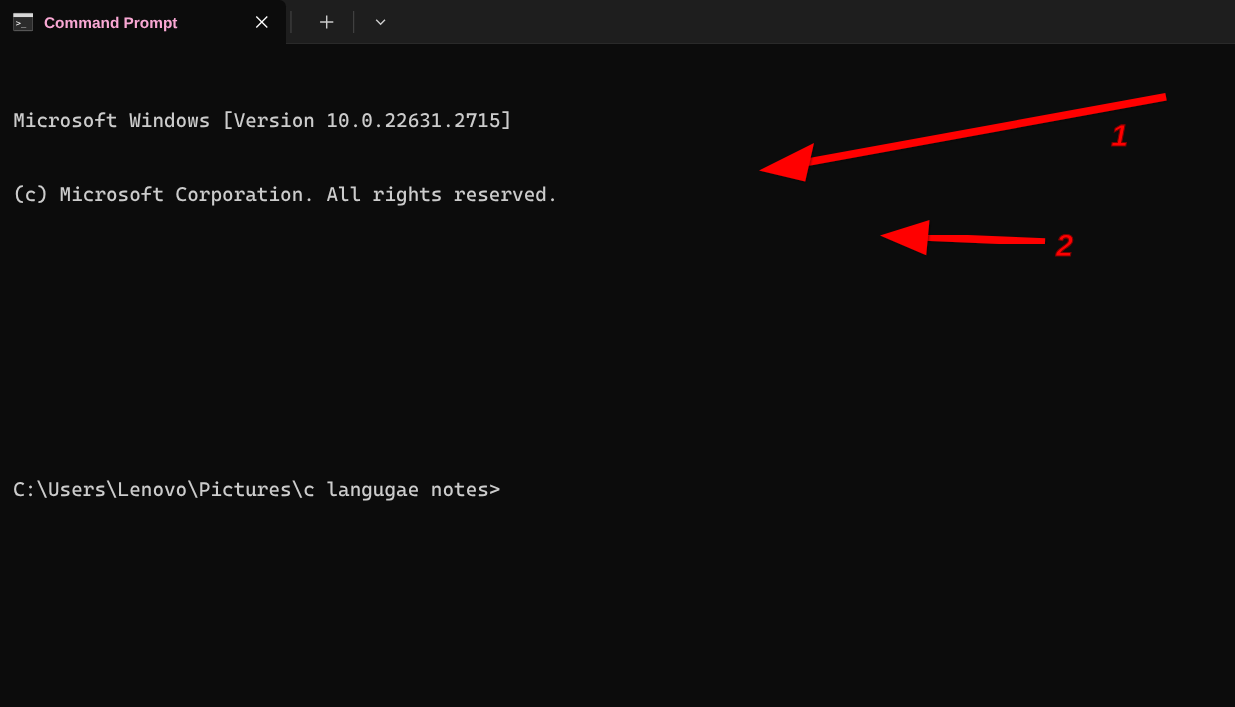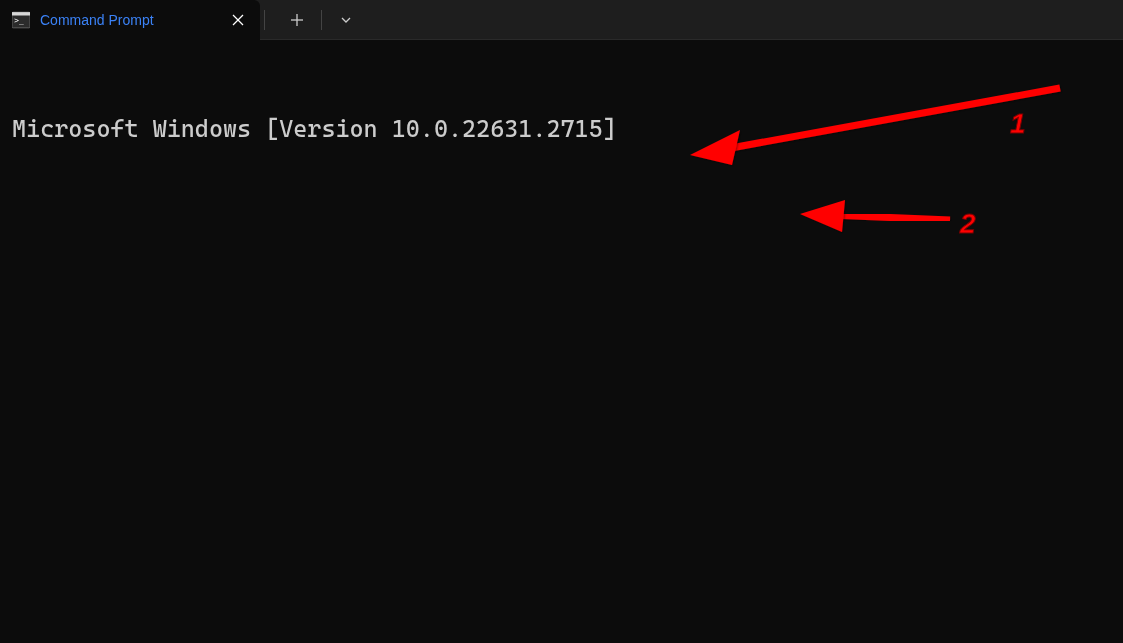--- a/index.html
+++ b/index.html
@@ -38,24 +38,24 @@
       height: 18px;
       display: flex;
       align-items: center;
       justify-content: center;
     }
     .tab-icon svg {
       width: 18px;
       height: 18px;
     }
     .tab-title {
-      color: #3b82f6;
+      color: #f9a8d4;
       font-size: 14px;
       font-family: 'Segoe UI', sans-serif;
-      font-weight: 400;
+      font-weight: 700;
       flex: 1;
     }
     .tab-close {
       width: 20px;
       height: 20px;
       display: flex;
       align-items: center;
       justify-content: center;
       color: #ffffff;
       font-size: 14px;
@@ -78,21 +78,21 @@
       cursor: pointer;
       font-size: 16px;
       font-family: 'Segoe UI', sans-serif;
     }
     .new-tab-btn {
       margin-left: 8px;
     }
     .terminal {
       padding: 14px 12px;
       color: #cccccc;
-      font-size: 24px;
+      font-size: 18px;
       line-height: 1.25;
       white-space: pre;
       font-family: Consolas, 'Cascadia Mono', monospace;
       position: relative;
     }
     .terminal-line {
       min-height: 22px;
     }
     .annotation {
       position: absolute;
@@ -141,23 +141,25 @@
   <div class="divider"></div>
   <div class="titlebar-btn">
     <svg width="12" height="12" viewBox="0 0 12 12">
       <polyline points="2,4 6,8 10,4" fill="none" stroke="#cccccc" stroke-width="1.3"></polyline>
     </svg>
   </div>
 </div>
 
 <div class="terminal">
   <div class="terminal-line">Microsoft Windows [Version 10.0.22631.2715]</div>
+  <div class="terminal-line">(c) Microsoft Corporation. All rights reserved.</div>
   <div class="terminal-line"></div>
   <div class="terminal-line"></div>
   <div class="terminal-line"></div>
+  <div class="terminal-line">C:\Users\Lenovo\Pictures\c langugae notes&gt;</div>
 </div>
 
 <div class="annotation" style="left:670px; top:70px;">
   <svg width="420" height="100">
     <defs>
       <filter id="shadow1" x="-20%" y="-20%" width="140%" height="140%">
         <feDropShadow dx="1" dy="1" stdDeviation="1" flood-color="#000" flood-opacity="0.4"></feDropShadow>
       </filter>
     </defs>
     <line x1="390" y1="18" x2="50" y2="80" stroke="#ff0000" stroke-width="7" filter="url(#shadow1)"></line>

